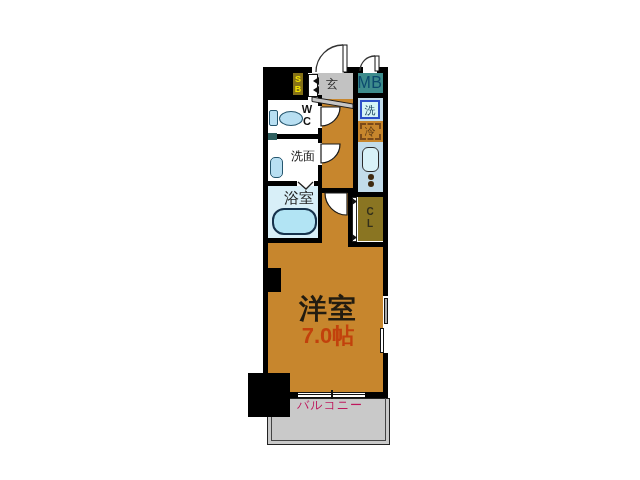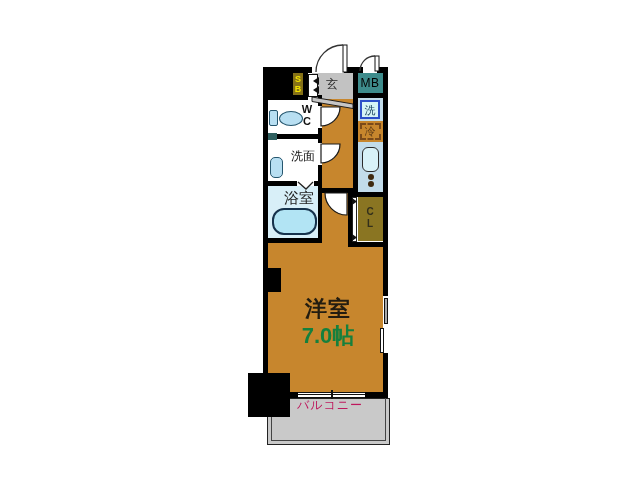--- a/index.html
+++ b/index.html
@@ -100,31 +100,31 @@
     <path d="M321,144 L340,144 A19,19 0 0 1 321,163 Z" fill="#fff" stroke="#1A1A1A" stroke-width="1.2"></path>
 
     <path d="M347,193 L347,215 A22,22 0 0 1 325,193 Z" fill="#fff" stroke="#1A1A1A" stroke-width="1.2"></path>
 
     <path d="M298,182 L306,189 L313,182" fill="#fff" stroke="#222" stroke-width="1.3"></path>
 
     <path d="M352,198 L357,201.5 L352,205 Z M352,234 L357,237.5 L352,241 Z" fill="#111"></path>
   </svg>
 
   <span class="lbl lblz" style="left:332px;top:84px;font-size:12px;color:#2A2A2A;">玄</span>
-  <span class="lbl lblz" style="left:370px;top:83px;font-size:12px;color:#000000;letter-spacing:0.5px;">MB</span>
+  <span class="lbl lblz" style="left:370px;top:83px;font-size:16px;color:#0c4a6e;letter-spacing:0.5px;">MB</span>
   <span class="lbl lblz" style="left:298px;top:79px;font-size:9px;font-weight:bold;color:#F2E300;">S</span>
   <span class="lbl lblz" style="left:298px;top:89px;font-size:9px;font-weight:bold;color:#F2E300;">B</span>
   <span class="lbl lblz" style="left:370px;top:110px;font-size:11px;color:#123C5A;">洗</span>
   <span class="lbl lblz" style="left:370px;top:131px;font-size:11px;color:#5C3A16;">冷</span>
   <span class="lbl lblz" style="left:307px;top:109px;font-size:11px;font-weight:bold;color:#111;">W</span>
   <span class="lbl lblz" style="left:307px;top:121px;font-size:11px;font-weight:bold;color:#111;">C</span>
   <span class="lbl lblz" style="left:303px;top:156px;font-size:12px;color:#111;">洗面</span>
   <span class="lbl lblz" style="left:299px;top:197px;font-size:15px;color:#222;">浴室</span>
   <span class="lbl lblz" style="left:370px;top:212px;font-size:10px;font-weight:bold;color:#33301C;">C</span>
   <span class="lbl lblz" style="left:370px;top:224px;font-size:10px;font-weight:bold;color:#33301C;">L</span>
-  <span class="lbl lblz" style="left:328px;top:309px;font-size:22px;font-weight:600;color:#221C10;letter-spacing:1px;">洋室</span>
-  <span class="lbl lblz" style="left:328px;top:336px;font-size:22px;font-weight:600;color:#15803d;">7.0帖</span>
+  <span class="lbl lblz" style="left:328px;top:309px;font-size:28px;font-weight:600;color:#221C10;letter-spacing:1px;">洋室</span>
+  <span class="lbl lblz" style="left:328px;top:336px;font-size:22px;font-weight:600;color:#c2410c;">7.0帖</span>
   <span class="lbl lblz" style="left:330px;top:405px;font-size:12px;color:#be185d;letter-spacing:1px;">バルコニー</span>
 
   <div class="wall z-top" style="left:268px;top:268px;width:13px;height:24px;"></div>
   <div class="wall z-top" style="left:248px;top:373px;width:42px;height:44px;"></div>
 
 </div>
 
 </body></html>

